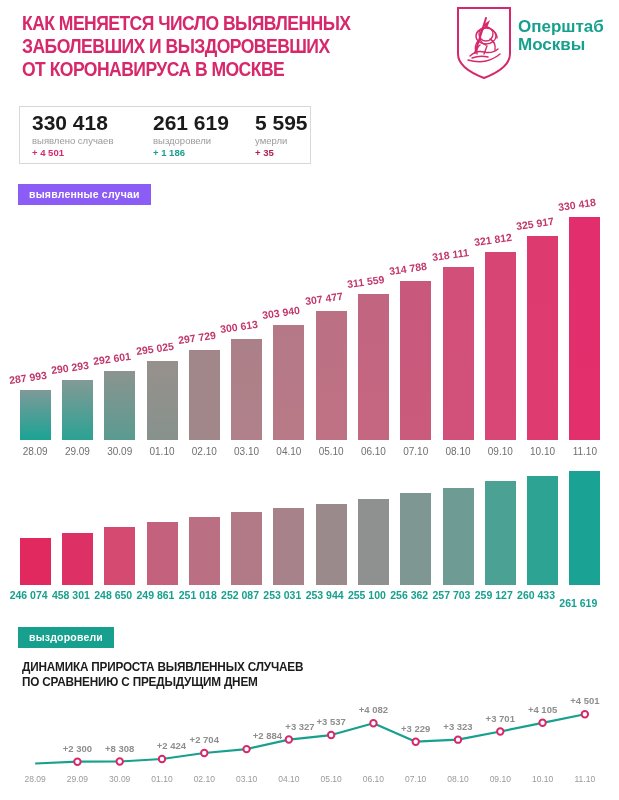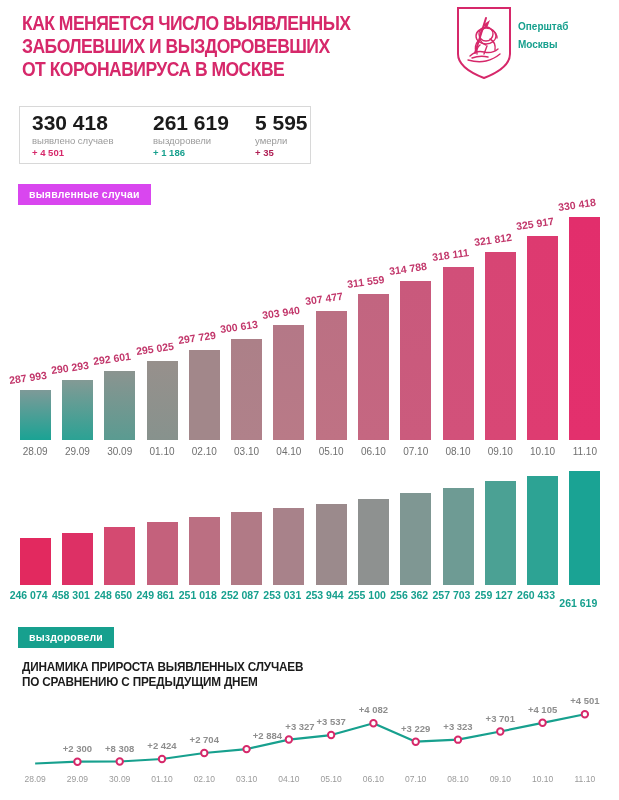--- a/index.html
+++ b/index.html
@@ -17,21 +17,21 @@
     color:#d6286a;font-weight:bold;font-size:19.5px;line-height:23px;
     letter-spacing:-0.6px;text-transform:uppercase;
     transform:scaleX(0.90);transform-origin:left top;
   }
   .title div{white-space:nowrap;}
 
   .brand{position:absolute;left:456px;top:6px;width:160px;height:86px;}
   .emblem{position:absolute;left:0px;top:0px;width:56px;height:74px;}
   .brand-name{
     position:absolute;left:62px;top:12px;
-    color:#17a08e;font-weight:bold;font-size:10px;line-height:18px;
+    color:#17a08e;font-weight:bold;font-size:17px;line-height:18px;
   }
   .date-badge{
     position:absolute;left:62px;top:56px;
     background:#d6286a;color:#ffffff;font-weight:bold;font-size:14px;
     padding:3px 8px 4px 8px;letter-spacing:0.1px;
   }
 
   
   .statsbox{
     position:absolute;left:19px;top:106px;width:290px;height:56px;
@@ -46,21 +46,21 @@
   .stat.s3{left:235px;}
   .d-pink{color:#d6286a;}
   .d-teal{color:#17a08e;}
   .d-dark{color:#b01f54;}
 
   
   .badge{
     position:absolute;color:#ffffff;font-size:10.5px;font-weight:bold;
     padding:4px 11px 5px 11px;letter-spacing:0.2px;
   }
-  .badge-cases{left:18px;top:184px;background:#d946ef;}
+  .badge-cases{left:18px;top:184px;background:#8b5cf6;}
   .badge-rec{left:18px;top:627px;background:#17a08e;}
 
   
   .barchart{position:absolute;left:0;top:0;width:619px;height:620px;}
   .val-top{
     position:absolute;font-weight:bold;font-size:10.5px;color:#c2376b;
     white-space:nowrap;transform-origin:left bottom;
   }
   .bar-top{position:absolute;}
   .datelabel{
@@ -244,21 +244,21 @@
         <circle cx="500.2857142857143" cy="83.51692307692308" r="3.2" fill="#ffffff" stroke="#d6286a" stroke-width="2"></circle>
         <circle cx="542.5714285714286" cy="74.81538461538462" r="3.2" fill="#ffffff" stroke="#d6286a" stroke-width="2"></circle>
         <circle cx="584.8571428571428" cy="66.28615384615384" r="3.2" fill="#ffffff" stroke="#d6286a" stroke-width="2"></circle>
       </svg>
     <div id="lc-labels">
         <div class="lc-date" style="left: 10.1429px; width: 50px;">28.09</div>
         <div class="lc-lbl" style="left: 53.4286px; top: 94.6923px; width: 48px;">+2 300</div>
         <div class="lc-date" style="left: 52.4286px; width: 50px;">29.09</div>
         <div class="lc-lbl" style="left: 95.7143px; top: 94.52px; width: 48px;">+8 308</div>
         <div class="lc-date" style="left: 94.7143px; width: 50px;">30.09</div>
-        <div class="lc-lbl" style="left: 138px; top: 92.0215px; width: 48px;">+2 424</div>
+        <div class="lc-lbl" style="left: 138px; top: 92.0215px; width: 48px; text-align: right;">+2 424</div>
         <div class="lc-date" style="left: 137px; width: 50px;">01.10</div>
         <div class="lc-lbl" style="left: 180.286px; top: 85.9908px; width: 48px;">+2 704</div>
         <div class="lc-date" style="left: 179.286px; width: 50px;">02.10</div>
         <div class="lc-lbl" style="left: 234px; top: 82.1138px; width: 48px; text-align: right;">+2 884</div>
         <div class="lc-date" style="left: 221.571px; width: 50px;">03.10</div>
         <div class="lc-lbl" style="left: 276px; top: 72.5723px; width: 48px;">+3 327</div>
         <div class="lc-date" style="left: 263.857px; width: 50px;">04.10</div>
         <div class="lc-lbl" style="left: 307.143px; top: 68.0492px; width: 48px;">+3 537</div>
         <div class="lc-date" style="left: 306.143px; width: 50px;">05.10</div>
         <div class="lc-lbl" style="left: 349.429px; top: 56.3108px; width: 48px;">+4 082</div>

